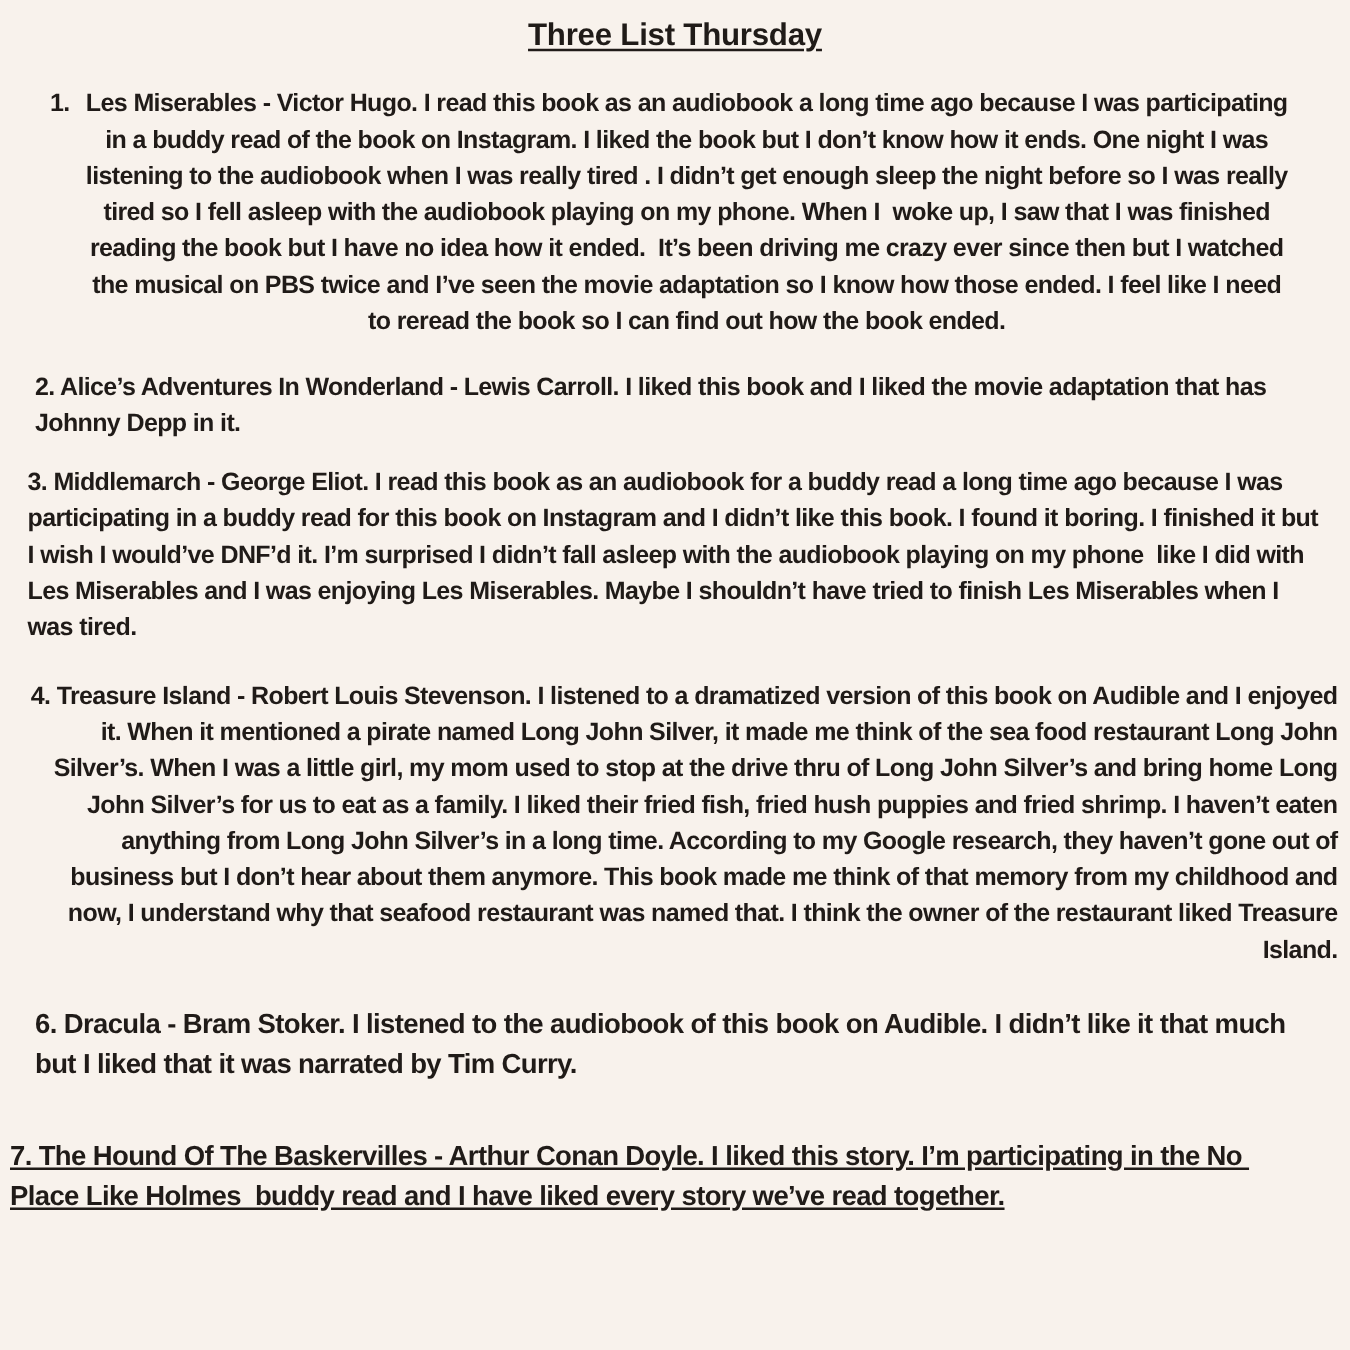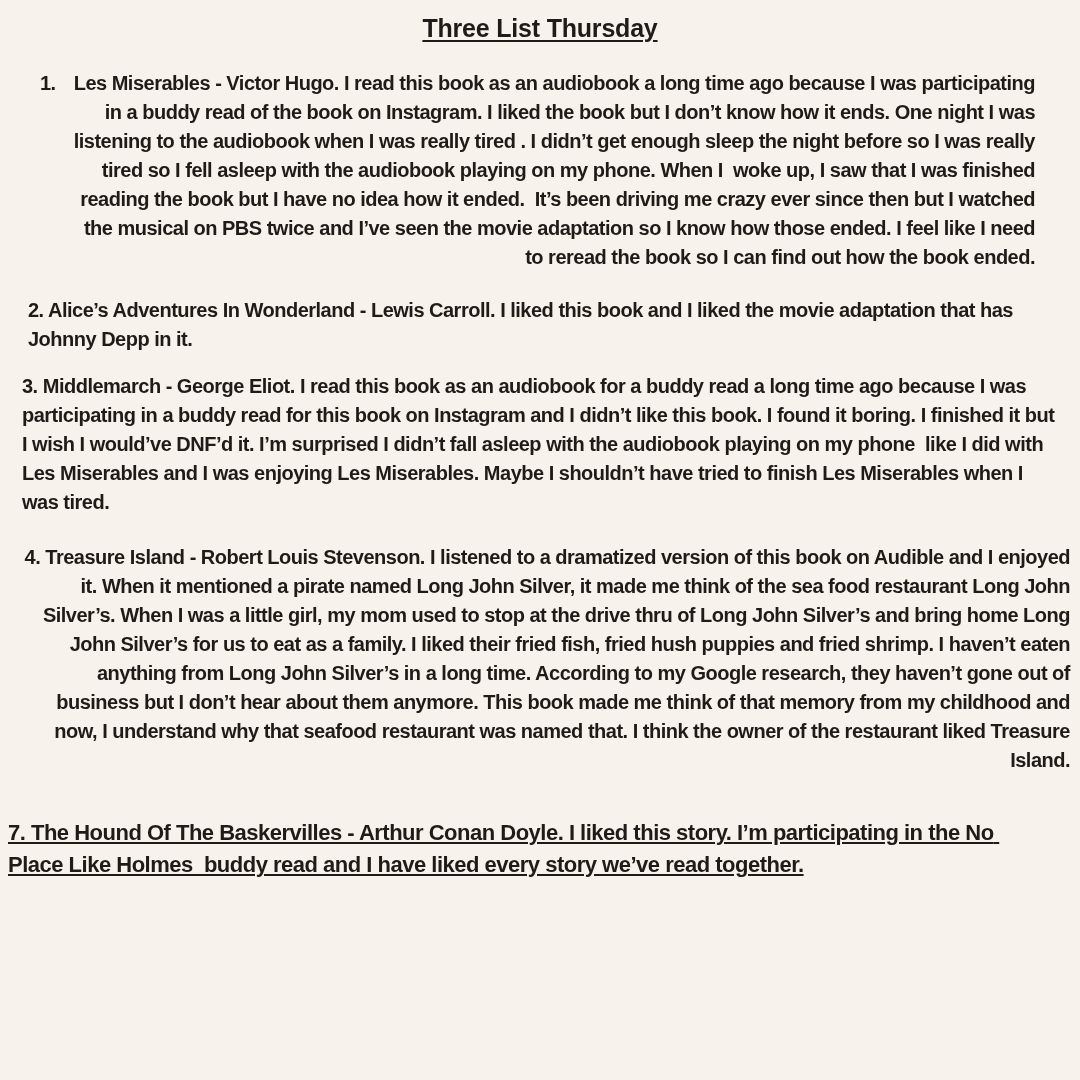--- a/index.html
+++ b/index.html
@@ -41,21 +41,21 @@
   .item-1 {
     display: flex;
     margin: 26px 45px 0 40px;
   }
   .item-1 .marker {
     flex: 0 0 auto;
     padding-right: 8px;
   }
   .item-1 .body {
     flex: 1 1 auto;
-    text-align: right;
+    text-align: center;
   }
 
   .item-2 { margin: 24px 40px 0 28px; }
   .item-3 { margin: 18px 16px 0 22px; }
   .item-4 { margin: 26px 10px 0 20px; text-align: right; }
   .item-5 { margin: 32px 20px 0 30px; }
 
   .item-6 {
     margin: 28px 48px 0 28px;
     font-size: 22px;
@@ -81,16 +81,17 @@
     <span class="body">Les Miserables - Victor Hugo. I read this book as an audiobook a long time ago because I was participating in a buddy read of the book on Instagram. I liked the book but I don’t know how it ends. One night I was listening to the audiobook when I was really tired . I didn’t get enough sleep the night before so I was really tired so I fell asleep with the audiobook playing on my phone. When I  woke up, I saw that I was finished reading the book but I have no idea how it ended.  It’s been driving me crazy ever since then but I watched the musical on PBS twice and I’ve seen the movie adaptation so I know how those ended. I feel like I need to reread the book so I can find out how the book ended.</span>
   </div>
 
   <div class="book-item item-2">2. Alice’s Adventures In Wonderland - Lewis Carroll. I liked this book and I liked the movie adaptation that has Johnny Depp in it.</div>
 
   <div class="book-item item-3">3. Middlemarch - George Eliot. I read this book as an audiobook for a buddy read a long time ago because I was participating in a buddy read for this book on Instagram and I didn’t like this book. I found it boring. I finished it but I wish I would’ve DNF’d it. I’m surprised I didn’t fall asleep with the audiobook playing on my phone  like I did with Les Miserables and I was enjoying Les Miserables. Maybe I shouldn’t have tried to finish Les Miserables when I was tired.</div>
 
   <div class="book-item item-4">4. Treasure Island - Robert Louis Stevenson. I listened to a dramatized version of this book on Audible and I enjoyed it. When it mentioned a pirate named Long John Silver, it made me think of the sea food restaurant Long John Silver’s. When I was a little girl, my mom used to stop at the drive thru of Long John Silver’s and bring home Long John Silver’s for us to eat as a family. I liked their fried fish, fried hush puppies and fried shrimp. I haven’t eaten anything from Long John Silver’s in a long time. According to my Google research, they haven’t gone out of business but I don’t hear about them anymore. This book made me think of that memory from my childhood and now, I understand why that seafood restaurant was named that. I think the owner of the restaurant liked Treasure Island.</div>
 
 
+  <div class="book-item item-6">6. Dracula - Bram Stoker. I listened to the audiobook of this book on Audible. I didn’t like it that much but I liked that it was narrated by Tim Curry.</div>
 
   <div class="book-item item-7">7. The Hound Of The Baskervilles - Arthur Conan Doyle. I liked this story. I’m participating in the No Place Like Holmes  buddy read and I have liked every story we’ve read together.</div>
 
 </div>
 
 </body></html>

